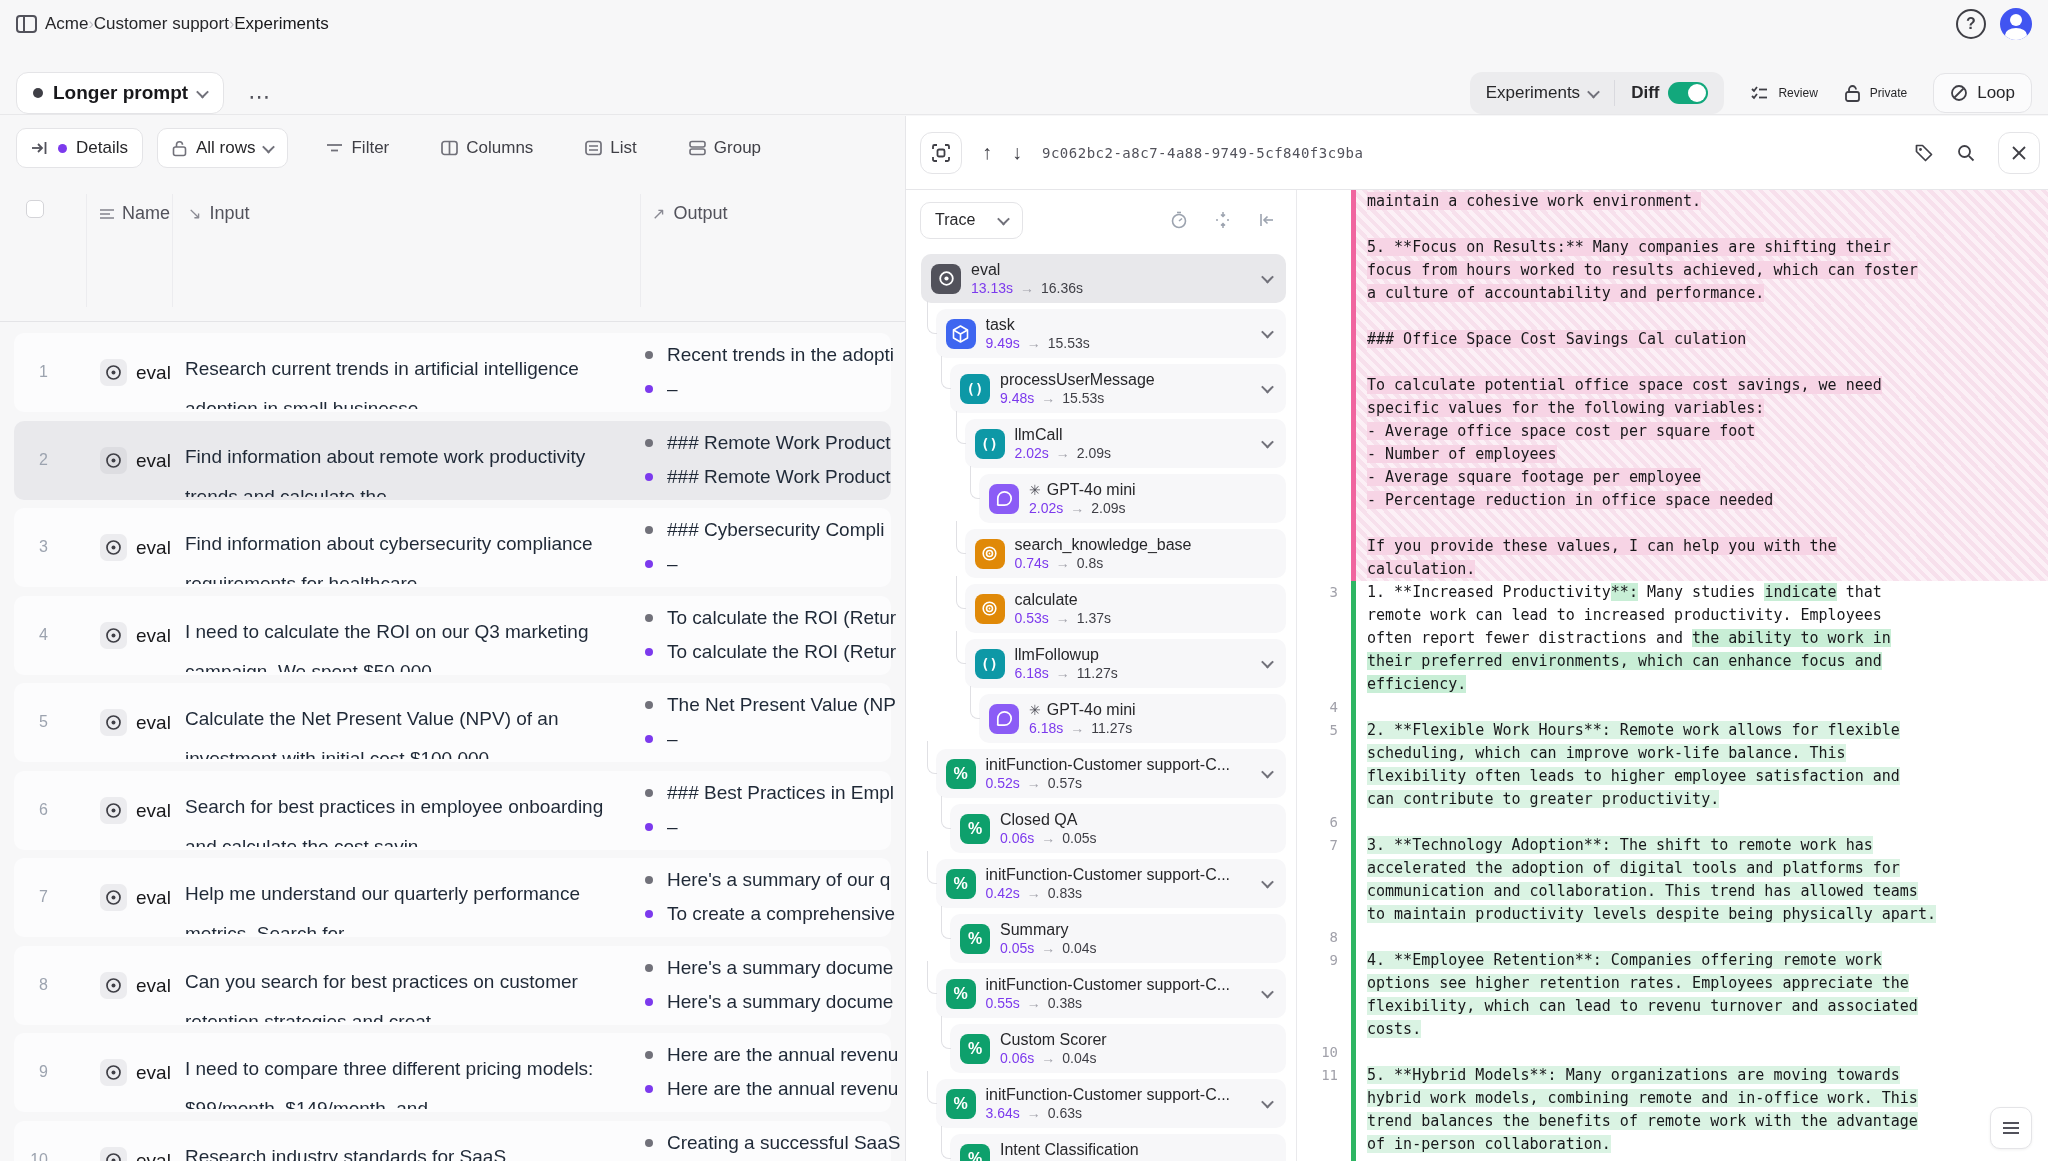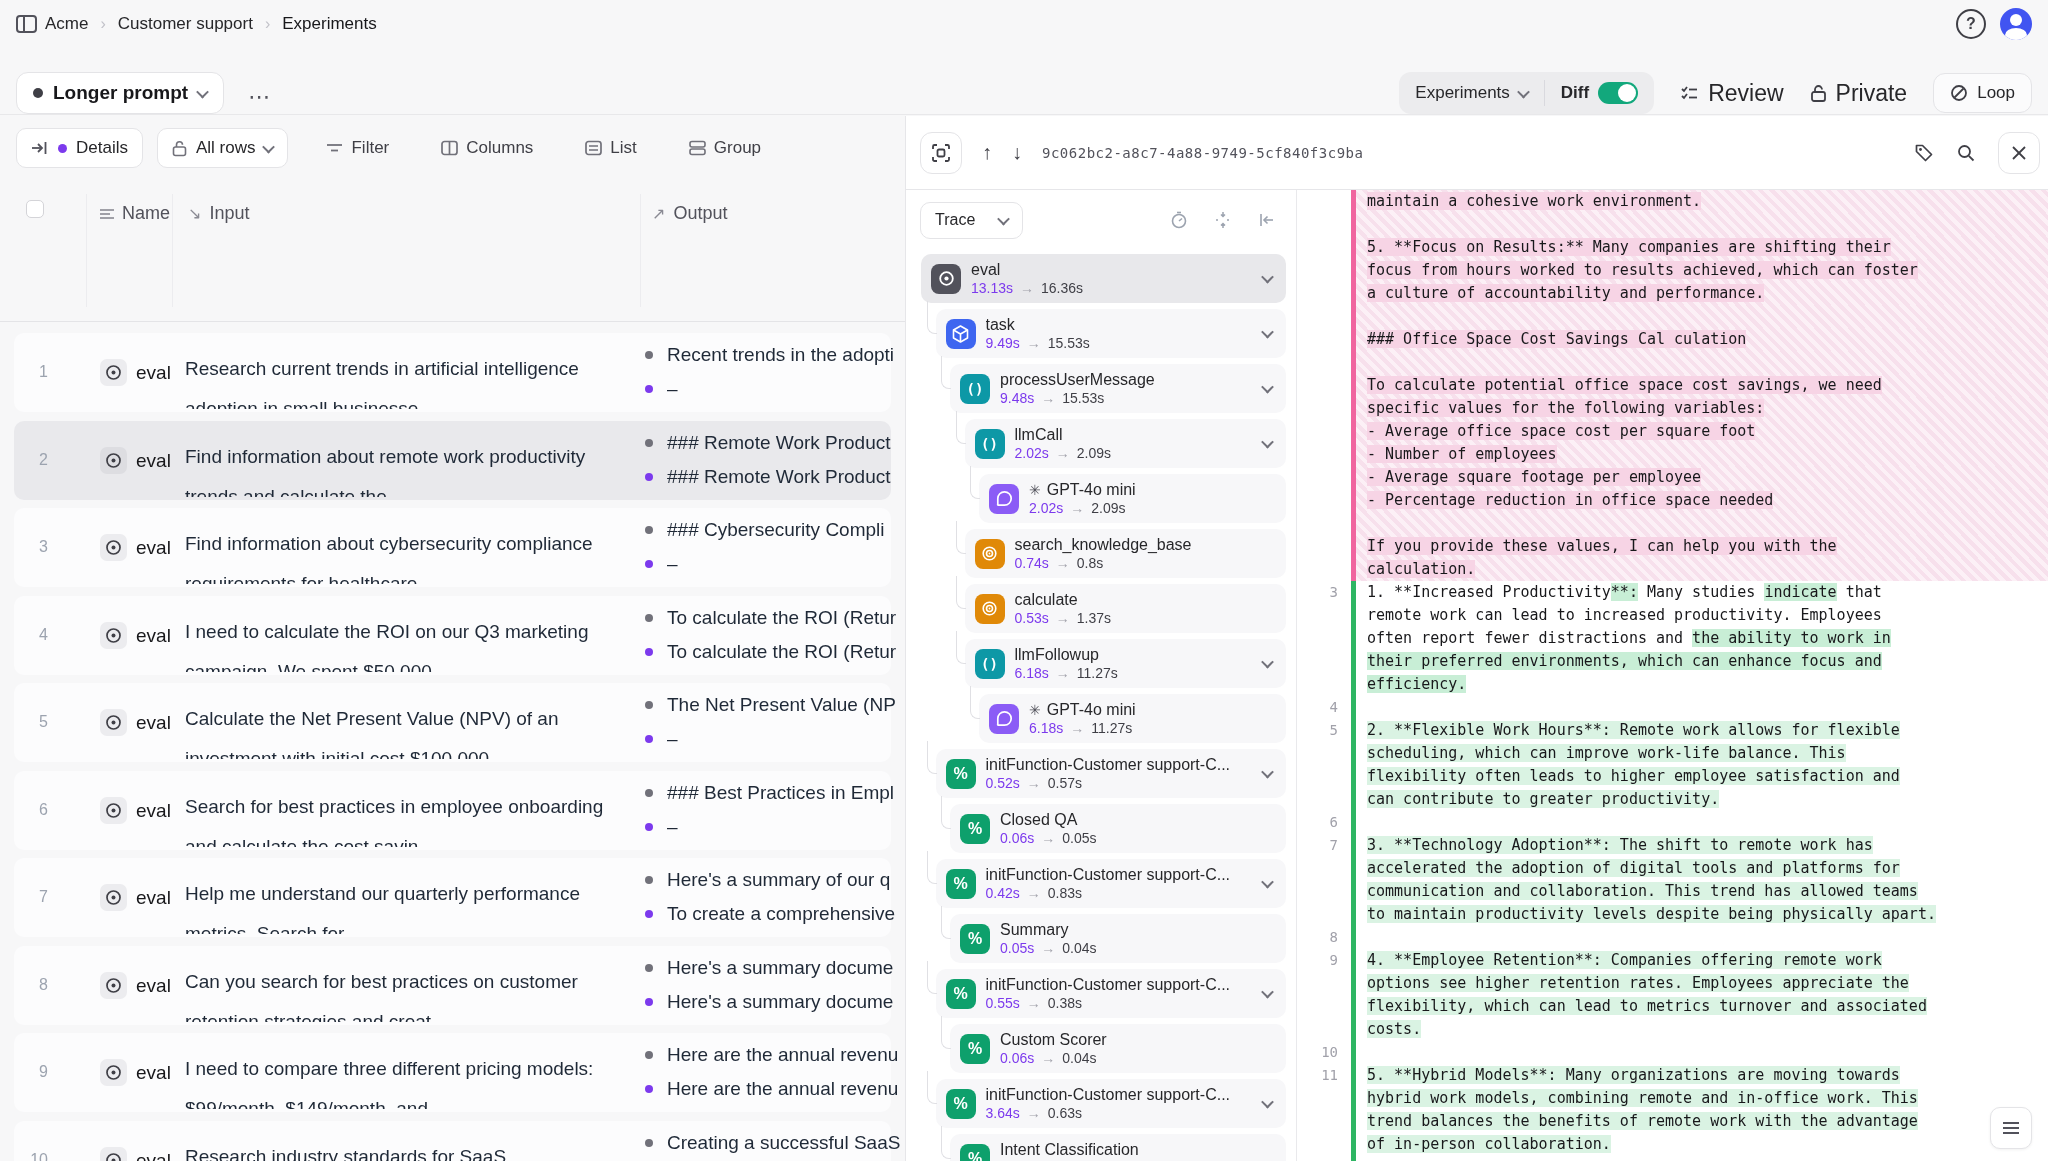--- a/index.html
+++ b/index.html
@@ -2,21 +2,21 @@
 <html><head>
 <meta charset="utf-8">
 <style>
 * { margin:0; padding:0; box-sizing:border-box; }
 html,body { width:2048px; height:1161px; overflow:hidden; }
 body { font-family:"Liberation Sans","DejaVu Sans",sans-serif; background:#f7f7f8; color:#18181b; position:relative; }
 .mono { font-family:"DejaVu Sans Mono","Liberation Mono",monospace; }
 
 
 .topbar { position:absolute; top:0; left:0; right:0; height:48px; display:flex; align-items:center; padding:0 16px; }
-.crumbwrap { display:flex; align-items:center; gap:12px; font-size:17px; }
+.crumbwrap { display:flex; align-items:center; font-size:17px; }
 .crumb { color:#27272a; font-weight:500; }
 .crumb.current { color:#18181b; }
 .crumb-sep { color:#c2c2c9; font-size:16px; }
 .panel-icon { width:21px; height:18px; border:2px solid #52525b; border-radius:4px; position:relative; margin-right:8px; }
 .panel-icon::before { content:''; position:absolute; left:5px; top:0; bottom:0; width:2px; background:#52525b; }
 .topbar-right { margin-left:auto; display:flex; align-items:center; gap:14px; }
 .help-circle { width:30px; height:30px; border:2px solid #3f3f46; border-radius:50%; display:flex; align-items:center; justify-content:center; font-size:16px; font-weight:700; color:#3f3f46; }
 .avatar { width:32px; height:32px; border-radius:50%; background:#4154f1; position:relative; overflow:hidden; }
 .avatar::before { content:''; position:absolute; left:50%; top:6px; transform:translateX(-50%); width:12px; height:12px; border-radius:50%; background:#fff; }
 .avatar::after { content:''; position:absolute; left:50%; top:20px; transform:translateX(-50%); width:22px; height:14px; border-radius:50%; background:#fff; }
@@ -27,21 +27,21 @@
 .exp-dot { width:10px; height:10px; border-radius:50%; background:#3f3f46; }
 .exp-name { font-size:19px; font-weight:600; }
 .chv { width:9px; height:9px; border-right:2px solid #71717a; border-bottom:2px solid #71717a; transform:rotate(45deg) translate(-1px,-1px); display:inline-block; }
 .ellipsis-btn { margin-left:16px; font-size:22px; color:#52525b; letter-spacing:2px; padding:4px 8px; border-radius:8px; }
 .bar2-right { margin-left:auto; display:flex; align-items:center; gap:26px; }
 .seg-ctl { display:flex; align-items:center; background:#ececee; border-radius:12px; height:42px; }
 .seg { display:flex; align-items:center; gap:9px; padding:0 16px; font-size:17px; font-weight:500; color:#27272a; height:100%; }
 .seg-div { width:1px; height:26px; background:#d9d9de; }
 .switch { width:40px; height:22px; border-radius:11px; background:#12a87c; position:relative; }
 .switch::after { content:''; position:absolute; right:2px; top:2px; width:18px; height:18px; border-radius:50%; background:#fff; }
-.ghost-btn { display:flex; align-items:center; gap:9px; font-size:23px; font-weight:500; color:#27272a; }
+.ghost-btn { display:flex; align-items:center; gap:9px; font-size:12px; font-weight:500; color:#27272a; }
 .loop-btn { display:flex; align-items:center; gap:9px; font-size:17px; font-weight:500; color:#27272a; background:#fbfbfc; border:1px solid #e4e4e7; border-radius:12px; height:40px; padding:0 16px; }
 .icon16 svg { display:block; }
 
 
 .left { position:absolute; top:116px; left:0; width:905px; bottom:0; overflow:hidden; }
 .toolbar { position:absolute; top:0; left:0; right:0; height:64px; display:flex; align-items:center; padding:0 16px; gap:14px; }
 .tb-pill { display:flex; align-items:center; gap:9px; background:#fff; border:1px solid #e4e4e7; border-radius:10px; height:40px; padding:0 14px; font-size:17px; font-weight:500; color:#27272a; }
 .tb-ghost { display:flex; align-items:center; gap:8px; font-size:17px; font-weight:500; color:#3f3f46; padding:0 10px; }
 .pdot { width:9px; height:9px; border-radius:50%; background:#7c3aed; }
 .thead { position:absolute; top:64px; left:0; right:0; height:142px; border-bottom:1px solid #e4e4e7; }
@@ -1020,21 +1020,21 @@
     <div class="dc ad"><span class="h2">4. **Employee Retention**: Companies offering remote work</span></div>
   </div>
 
   <div class="dl">
     <div class="gut"></div>
     <div class="dc ad"><span class="h2">options see higher retention rates. Employees appreciate the</span></div>
   </div>
 
   <div class="dl">
     <div class="gut"></div>
-    <div class="dc ad"><span class="h2">flexibility, which can lead to metrics turnover and associated</span></div>
+    <div class="dc ad"><span class="h2">flexibility, which can lead to revenu turnover and associated</span></div>
   </div>
 
   <div class="dl">
     <div class="gut"></div>
     <div class="dc ad"><span class="h2">costs.</span></div>
   </div>
 
   <div class="dl">
     <div class="gut">10</div>
     <div class="dc ad"></div>

